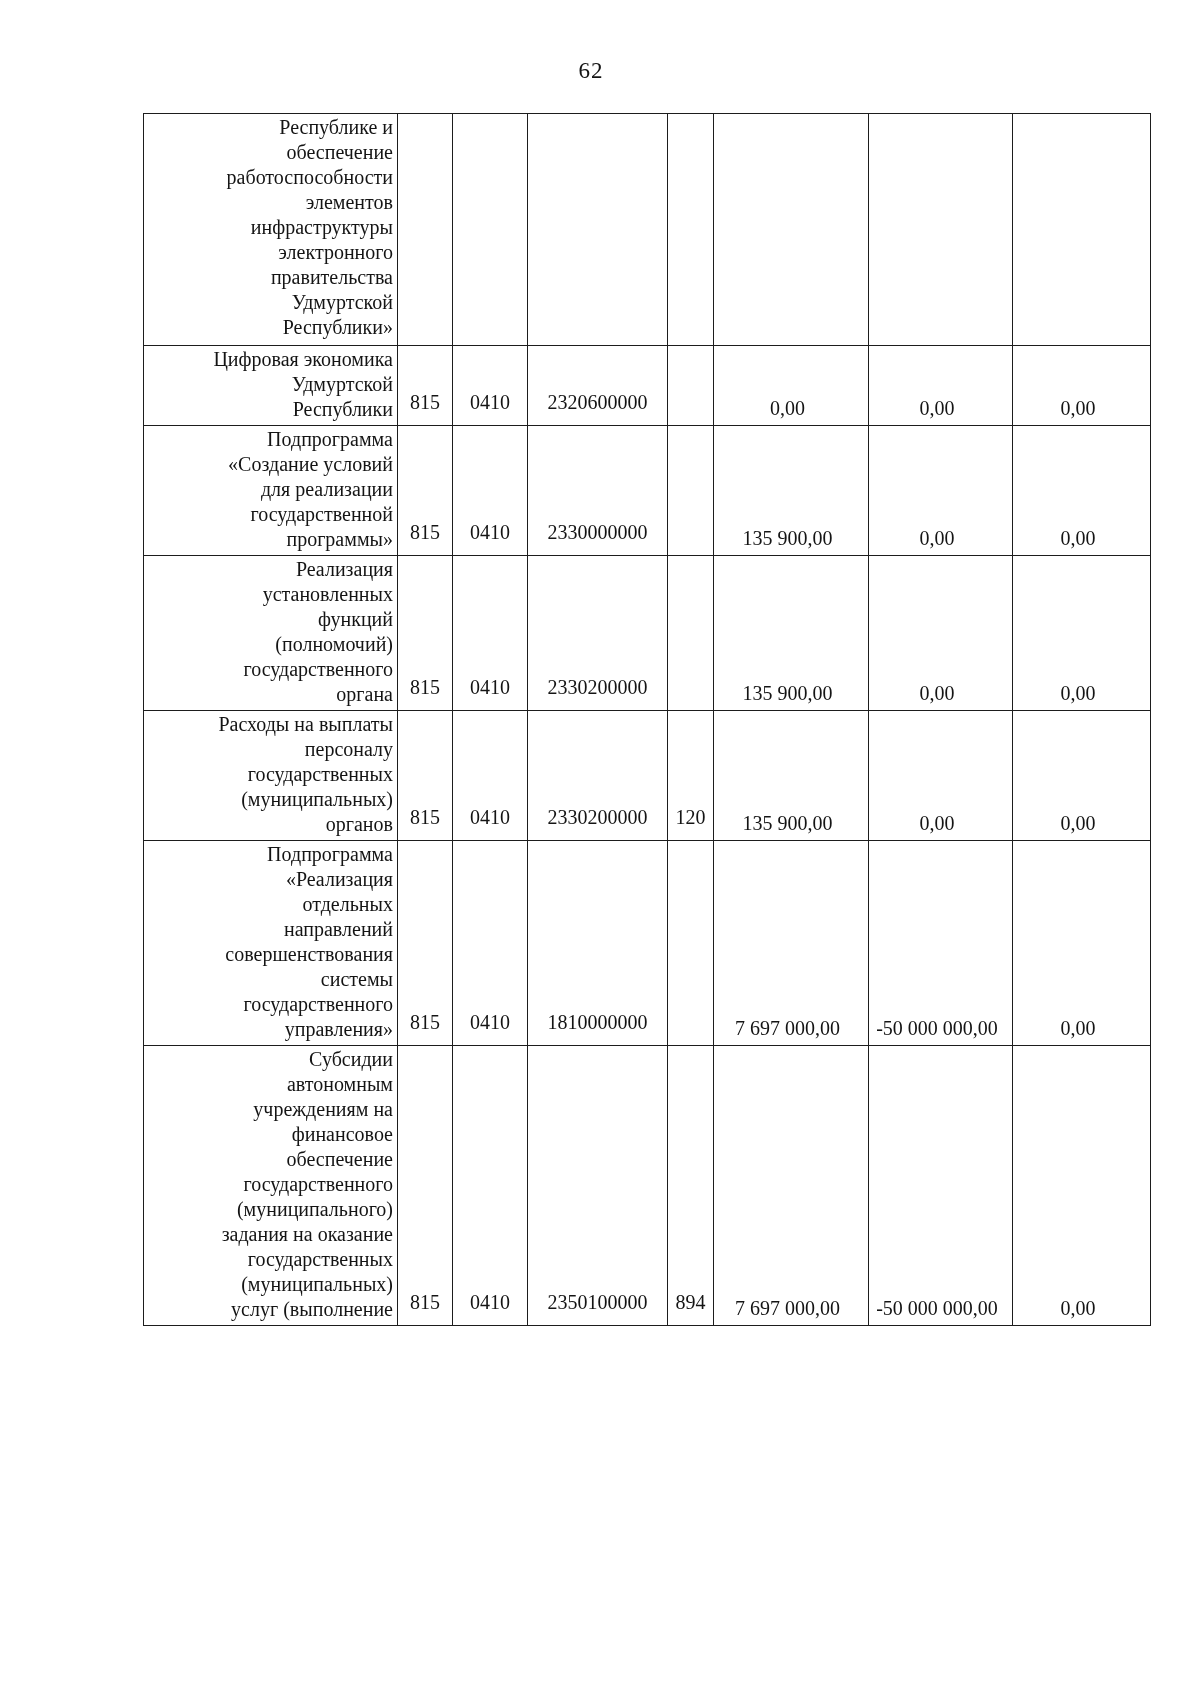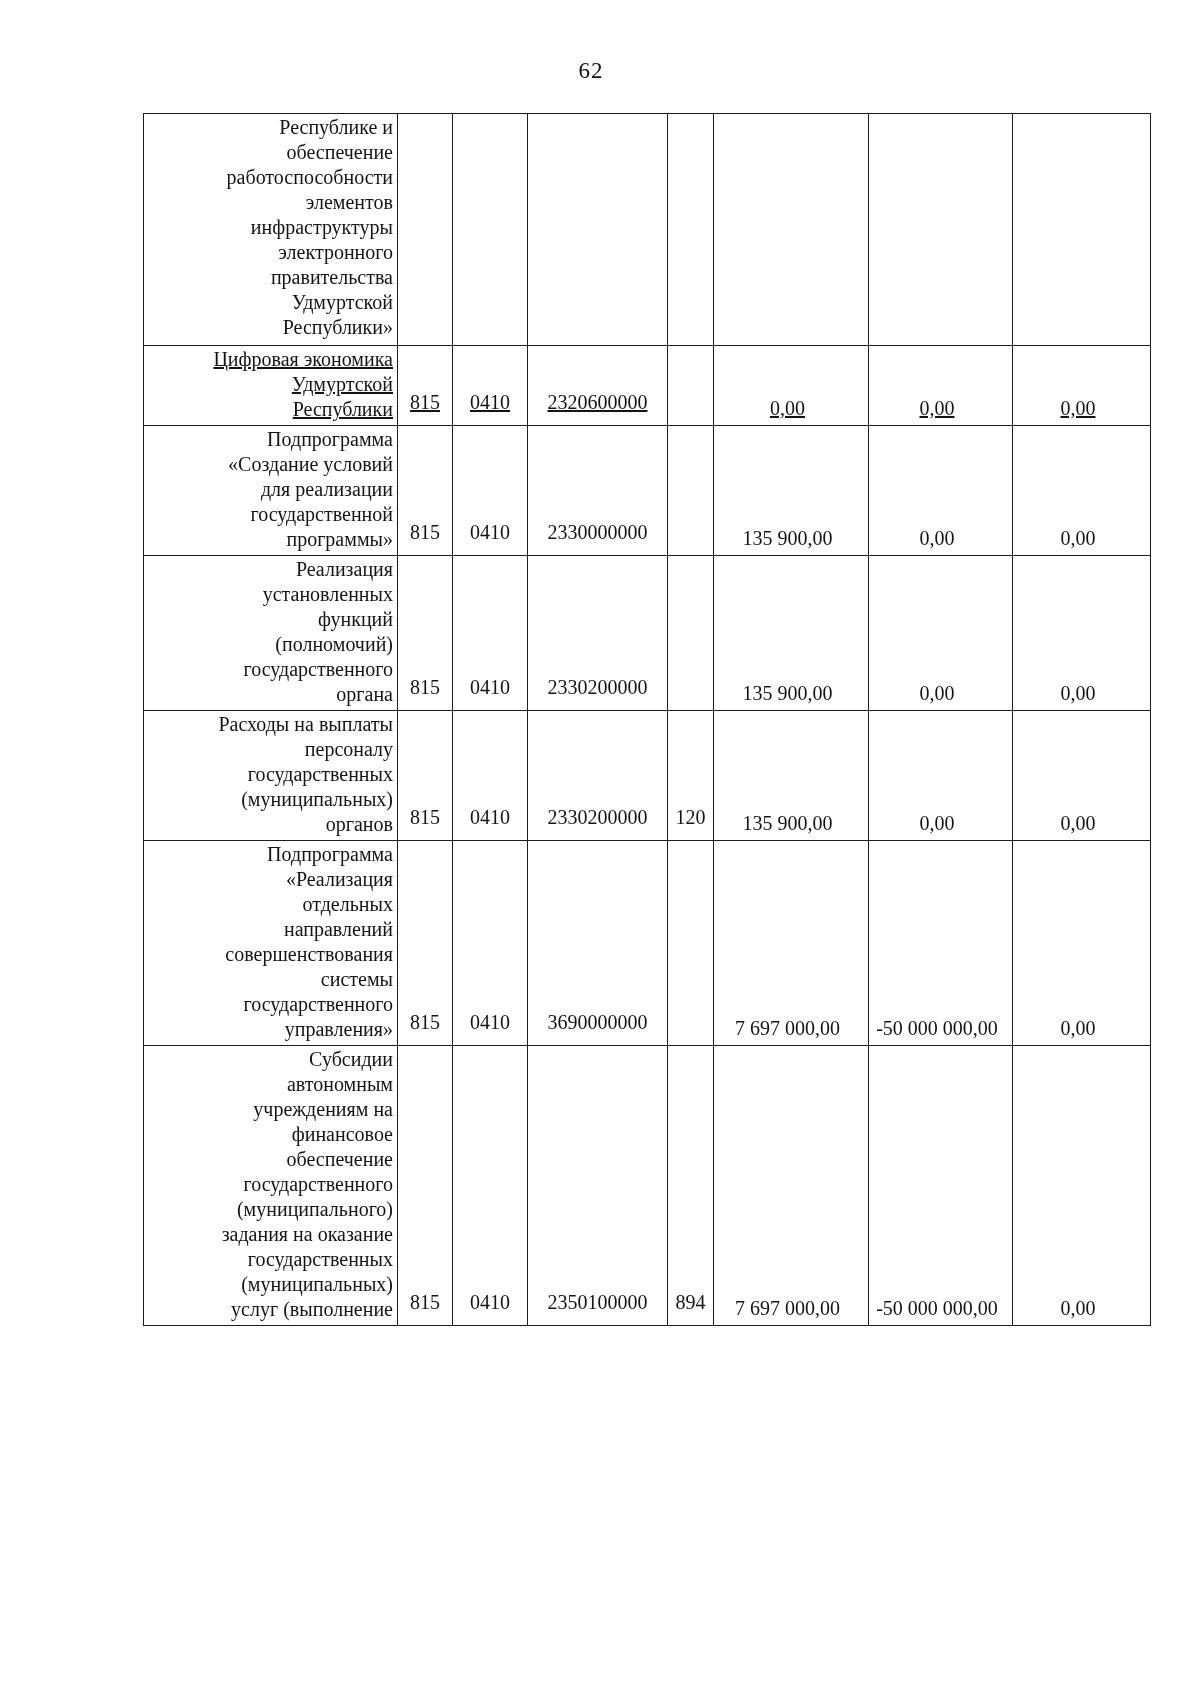--- a/index.html
+++ b/index.html
@@ -90,21 +90,21 @@
 Удмуртской
 Республики»</td>
           <td class="c-code"></td>
           <td class="c-code"></td>
           <td class="c-code"></td>
           <td class="c-code"></td>
           <td class="c-amount"></td>
           <td class="c-amount"></td>
           <td class="c-amount"></td>
         </tr>
-        <tr style="height: 74px; text-decoration: underline;">
+        <tr style="height: 74px;">
           <td class="c-name">Цифровая экономика
 Удмуртской
 Республики</td>
           <td class="c-code">815</td>
           <td class="c-code">0410</td>
           <td class="c-code">2320600000</td>
           <td class="c-code"></td>
           <td class="c-amount">0,00</td>
           <td class="c-amount">0,00</td>
           <td class="c-amount">0,00</td>
@@ -156,21 +156,21 @@
           <td class="c-name">Подпрограмма
 «Реализация
 отдельных
 направлений
 совершенствования
 системы
 государственного
 управления»</td>
           <td class="c-code">815</td>
           <td class="c-code">0410</td>
-          <td class="c-code">3690000000</td>
+          <td class="c-code">1810000000</td>
           <td class="c-code"></td>
           <td class="c-amount">7 697 000,00</td>
           <td class="c-amount">-50 000 000,00</td>
           <td class="c-amount">0,00</td>
         </tr>
         <tr style="height: 274px;">
           <td class="c-name">Субсидии
 автономным
 учреждениям на
 финансовое

